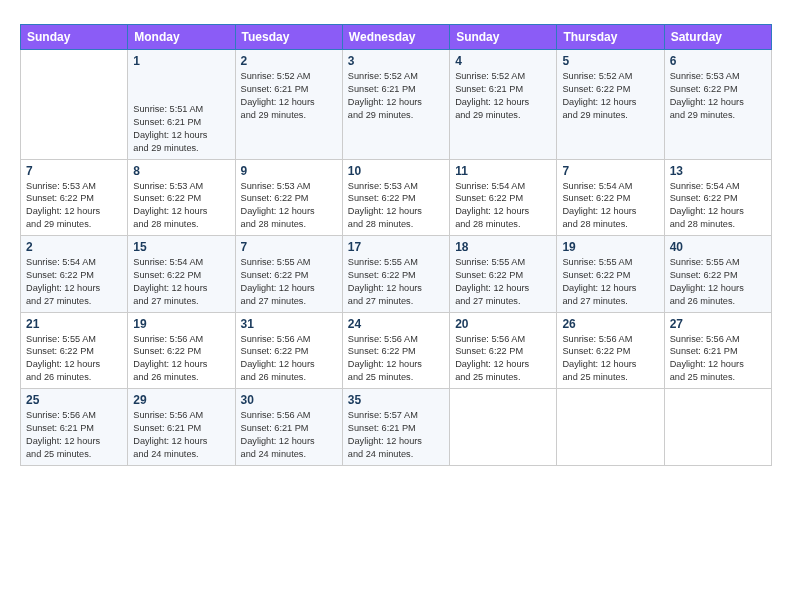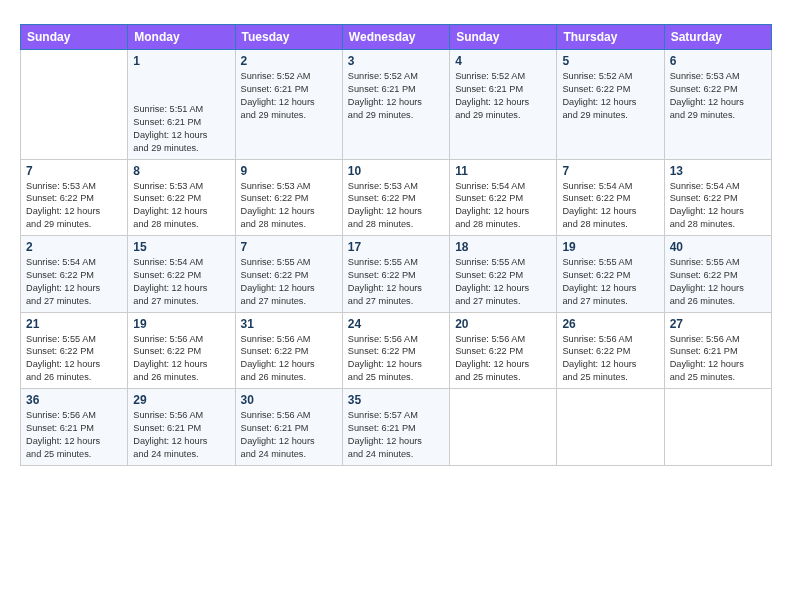--- a/index.html
+++ b/index.html
@@ -295,21 +295,21 @@
           <td>
             <span class="day-number">27</span>
             <div class="day-info" style="white-space: pre-line;">Sunrise: 5:56 AM
 Sunset: 6:21 PM
 Daylight: 12 hours
 and 25 minutes.</div>
           </td>
         </tr>
         <tr>
           <td>
-            <span class="day-number">36</span>
+            <span class="day-number">25</span>
             <div class="day-info" style="white-space: pre-line;">Sunrise: 5:56 AM
 Sunset: 6:21 PM
 Daylight: 12 hours
 and 25 minutes.</div>
           </td>
           <td>
             <span class="day-number">29</span>
             <div class="day-info" style="white-space: pre-line;">Sunrise: 5:56 AM
 Sunset: 6:21 PM
 Daylight: 12 hours

